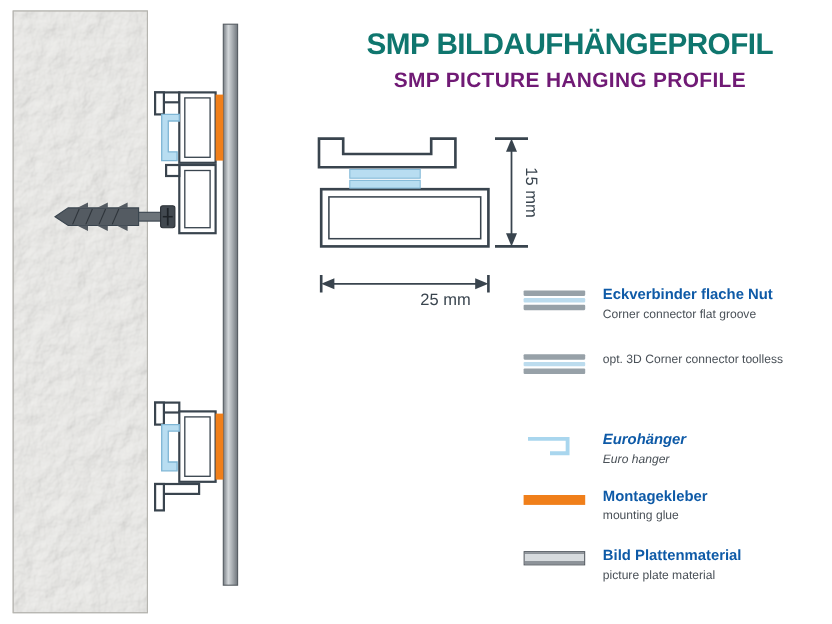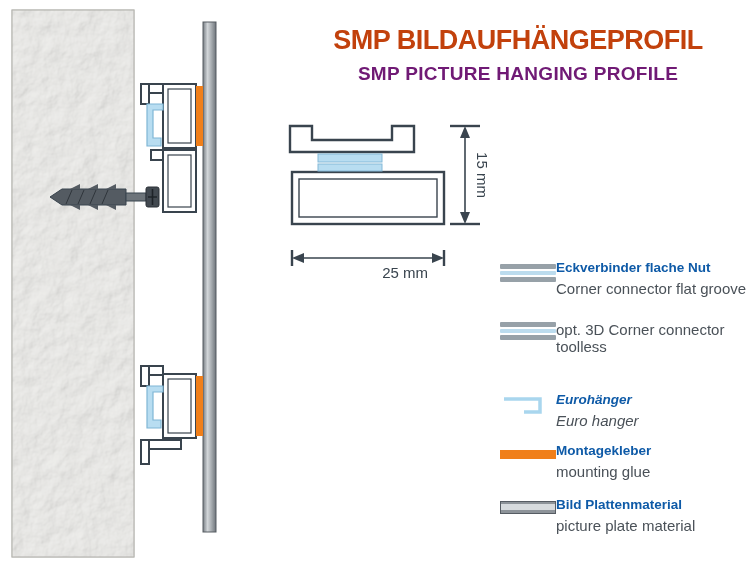--- a/index.html
+++ b/index.html
@@ -2,34 +2,34 @@
 <html><head>
 <meta charset="utf-8">
 <style>
   * { margin:0; padding:0; box-sizing:border-box; }
   html,body { background:#ffffff; font-family:"Liberation Sans", sans-serif; }
   .canvas { position:relative; width:756px; height:567px; background:#ffffff; overflow:hidden; }
 
   .illustration { position:absolute; left:0; top:0; }
 
   .header { position:absolute; left:306px; top:26px; width:424px; text-align:center; }
-  .title { font-size:27px; font-weight:bold; color:#c2410c; letter-spacing:-0.5px; line-height:1.1; }
+  .title { font-size:27px; font-weight:bold; color:#0f766e; letter-spacing:-0.5px; line-height:1.1; }
   .subtitle { font-size:19px; font-weight:bold; color:#701a75; margin-top:7px; letter-spacing:0.3px; }
 
   .cross-section { position:absolute; left:278px; top:118px; }
   .dim-v { position:absolute; left:452px; top:166px; width:60px; height:18px; transform:rotate(90deg);
            text-align:center; font-size:15px; color:#39444e; }
   .dim-h { position:absolute; left:308px; top:264px; width:120px; text-align:right; font-size:15px; color:#39444e; }
 
-  .legend-row { position:absolute; left:500px; display:flex; align-items:flex-start; }
+  .legend-row { position:absolute; left:476px; display:flex; gap:16px; align-items:flex-start; }
   .row1 { top:260px; } .row2 { top:318px; } .row3 { top:392px;font-style:italic; } .row4 { top:443px; } .row5 { top:497px; }
   .icon-cell { width:56px; flex:0 0 56px; }
   .legend-text { width:200px; }
   .legend-label { font-size:13.5px; font-weight:bold; color:#0e5aa7; line-height:1.25; }
-  .legend-sublabel { font-size:15px; color:#4a5158; margin-top:3px; }
+  .legend-sublabel { font-size:11px; color:#4a5158; margin-top:3px; }
 
   .icon-stack { padding-top:4px; }
   .bar { width:56px; border-radius:1px; }
   .bar.gray { height:5px; background:#97a1a8; }
   .bar.blue { height:4px; background:#bcdcee; }
   .bar + .bar { margin-top:2px; }
   .glue-bar { width:56px; height:9px; background:#f07f1a; margin-top:7px; }
   .plate-chip { width:56px; height:13px; border:1.5px solid #565c63; margin-top:4px;
                 background:linear-gradient(to bottom,#8d9399 0 2px,#d7dbde 2px 8px,#8d9399 8px 13px); }
 </style>

